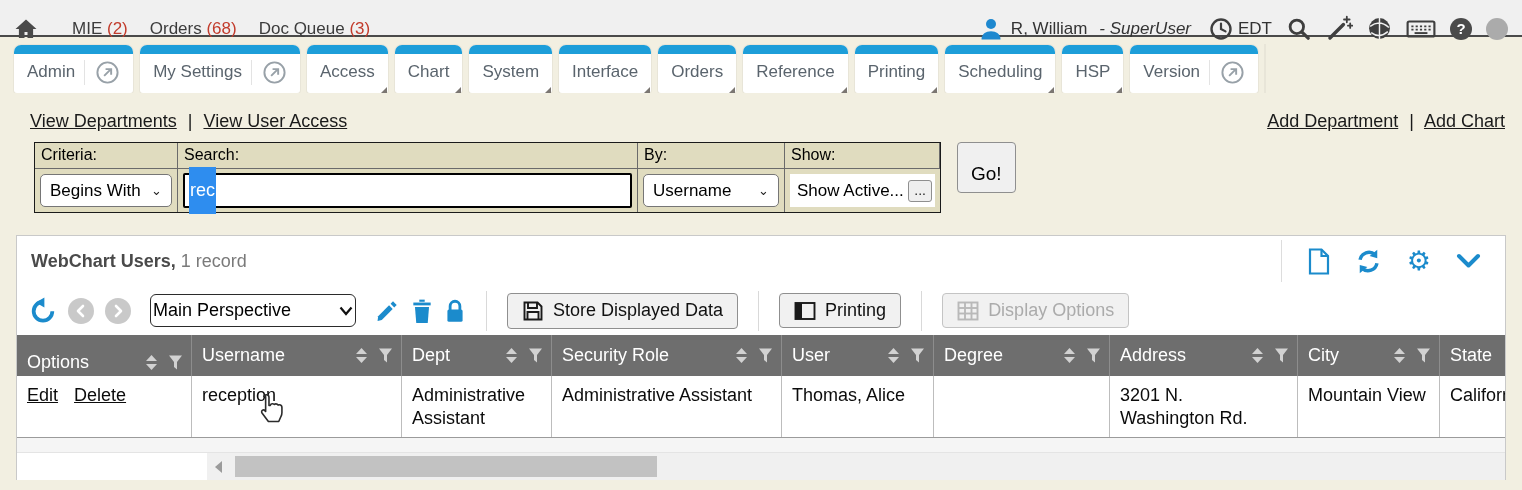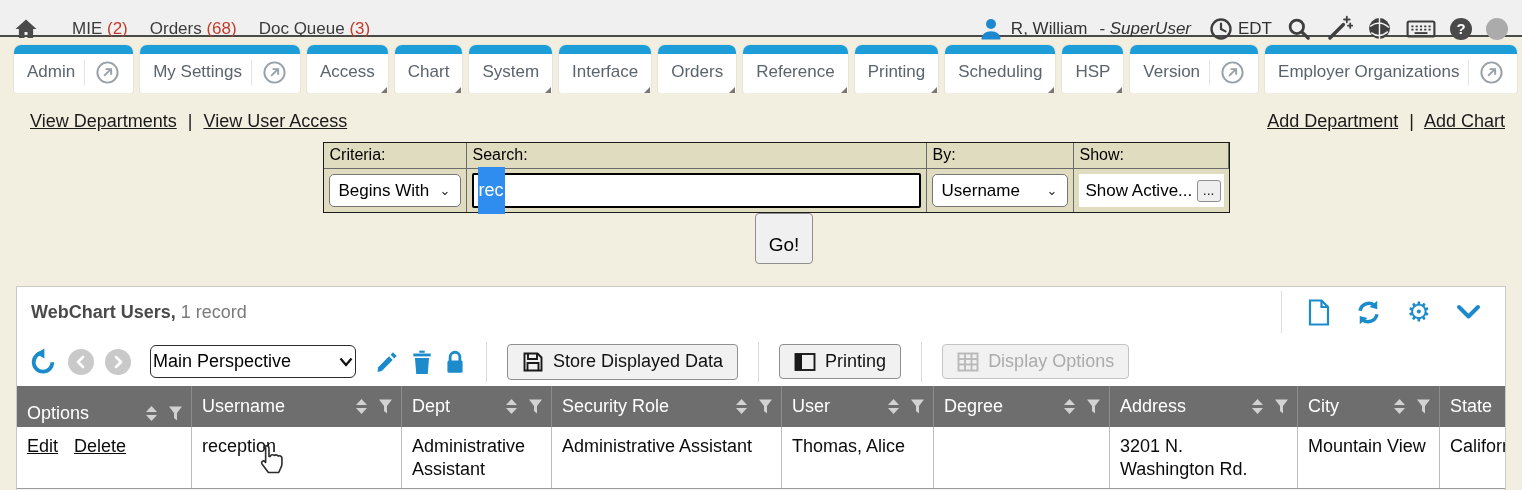--- a/index.html
+++ b/index.html
@@ -34,21 +34,21 @@
   .tab-corner { position:absolute; right:1px; bottom:-2px; width:0; height:0;
                 border-left:8px solid transparent; border-bottom:8px solid #7B7672; }
 
   
   .linksrow { display:flex; justify-content:space-between; align-items:center;
               margin:18px 17px 0 30px; font-size:18px; }
   .linksrow a { color:#1A1A1A; text-decoration:underline; cursor:pointer; }
   .lsep { margin:0 6px; color:#1A1A1A; }
 
   
-  .formwrap { display:flex; align-items:center; margin:10px 4px 0 34px;flex-direction:column; }
+  .formwrap { display:flex; align-items:flex-start; margin:10px 4px 0 34px; }
   .ftable { display:grid; grid-template-columns:143px 460px 147px 155px;
             border:1px solid #1A1A1A; background:#E0DCBF; }
   .fh { font-size:16px; color:#000; padding:3px 6px 4px; border-right:1px solid #6B6B6B;
         border-bottom:1px solid #6B6B6B; background:#E0DCBF; }
   .fh:last-of-type { border-right:none; }
   .fc { padding:4px 5px; border-right:1px solid #6B6B6B; display:flex; align-items:center; }
   .fc:last-of-type { border-right:none; }
   .fselect { background:#fff; border:1px solid #767676; border-radius:5px; height:33px;
              display:flex; align-items:center; justify-content:space-between;
              font-size:17px; color:#000; padding:0 9px; width:100%; cursor:pointer; }
@@ -273,29 +273,20 @@
       <span class="tab-ext">
           <svg width="25" height="25" viewBox="0 0 26 26">
             <circle cx="13" cy="13" r="10.5" fill="none" stroke="#98A1A8" stroke-width="2"></circle>
             <path d="M9.5 16.5 L16 10 M11 9.5 h5.8 v5.8" fill="none" stroke="#98A1A8" stroke-width="2"></path>
           </svg>
         </span>
     </div>
   </div>
   <div class="tab">
       <div class="tab-blue"></div>
-    <div class="tab-body">
-        <span>Employer Organizations</span>
-      <span class="tab-ext">
-          <svg width="25" height="25" viewBox="0 0 26 26">
-            <circle cx="13" cy="13" r="10.5" fill="none" stroke="#98A1A8" stroke-width="2"></circle>
-            <path d="M9.5 16.5 L16 10 M11 9.5 h5.8 v5.8" fill="none" stroke="#98A1A8" stroke-width="2"></path>
-          </svg>
-        </span>
-    </div>
   </div>
 
 </div>
 
 <div class="linksrow">
   <div>
     <a>View Departments</a>
     <span class="lsep">|</span>
     <a>View User Access</a>
   </div>

